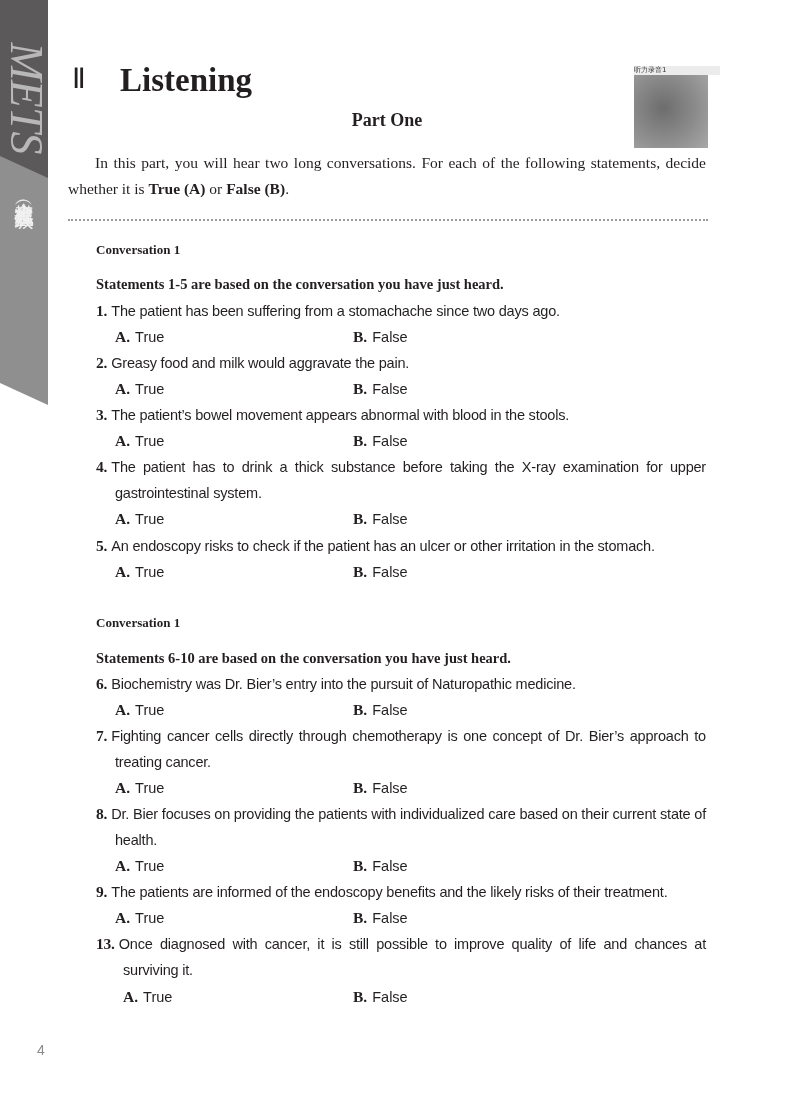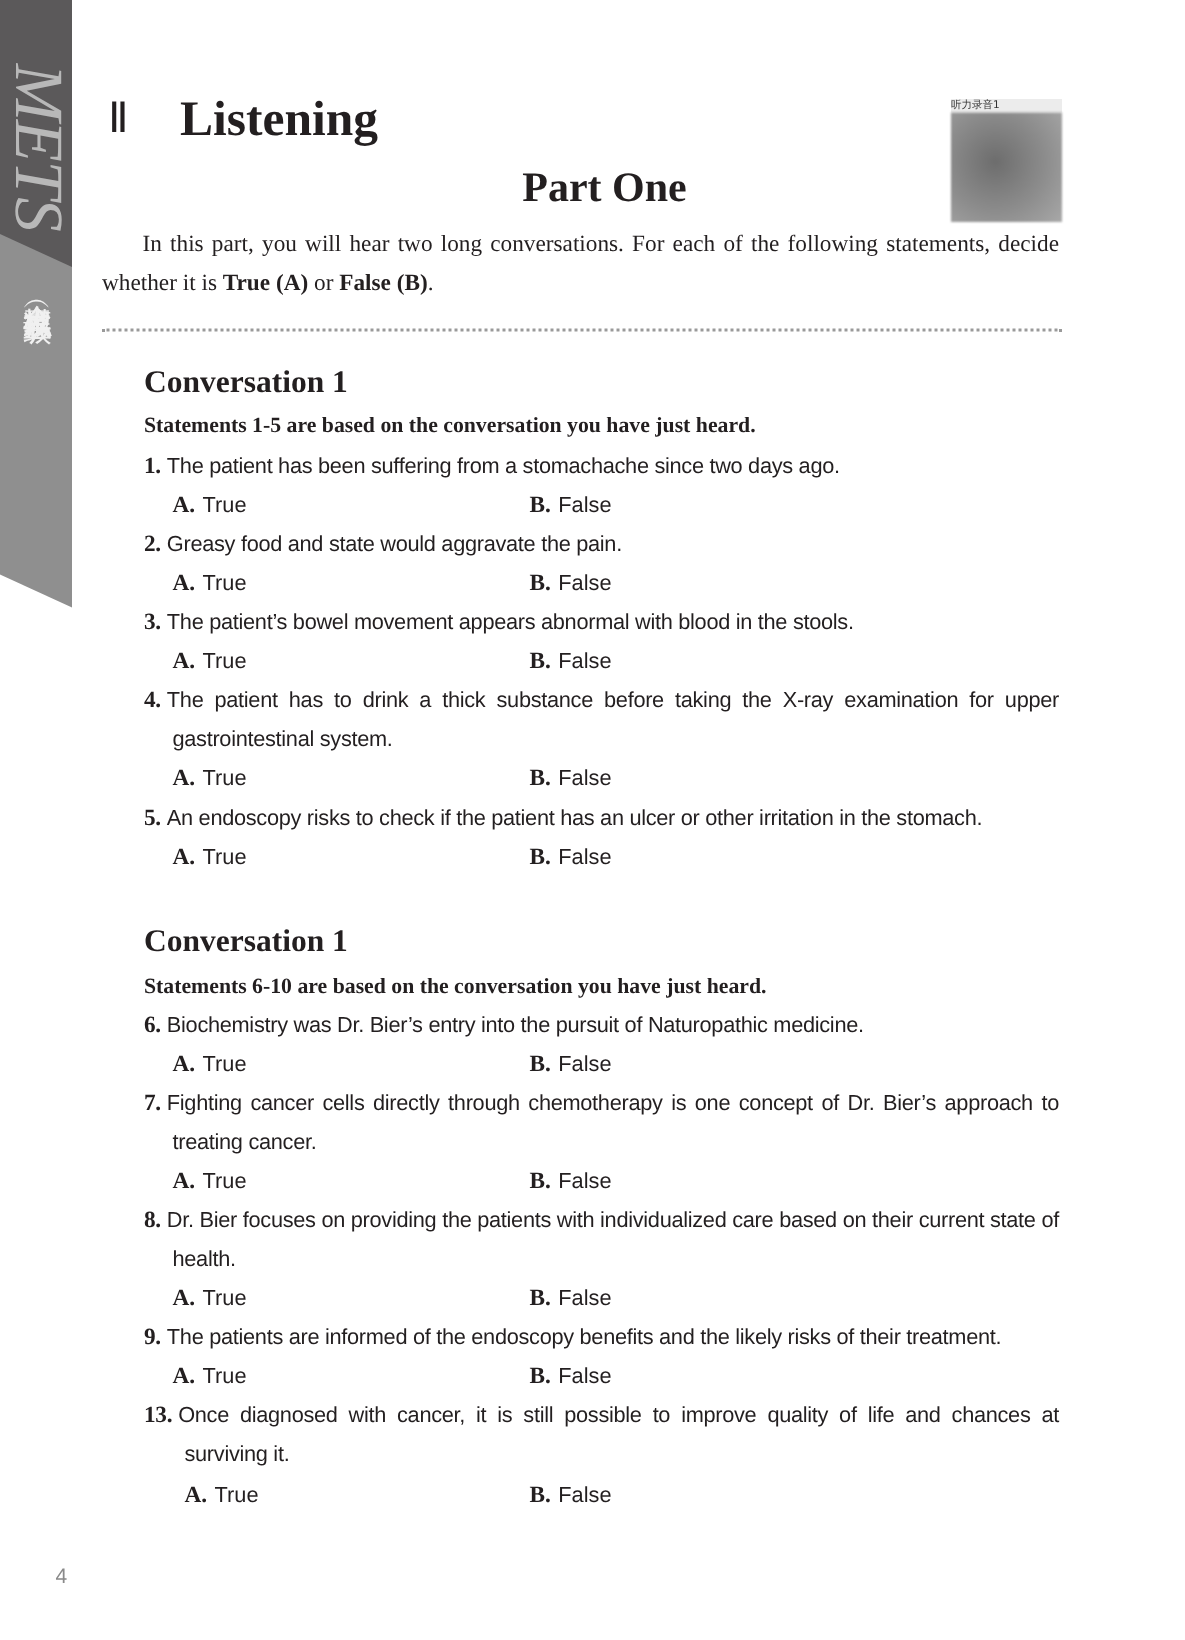--- a/index.html
+++ b/index.html
@@ -26,43 +26,43 @@
   }
 
   .section-numeral {
     position: absolute; left: 72px; top: 62px; font-size: 28px; font-weight: normal;
   }
   .section-title {
     position: absolute; left: 120px; top: 62px; font-size: 33px; font-weight: bold;
   }
   .qr-label {
     position: absolute; left: 634px; top: 66px; font-family: "DejaVu Sans", sans-serif;
-    font-size: 7px; color: #333; background: #ececec; width: 74px; line-height: 9px;
+    font-size: 7px; color: #333; background: #ececec; width: 86px; line-height: 9px;
   }
   .qr-code {
     position: absolute; left: 634px; top: 75px; width: 74px; height: 73px;
     background:
       radial-gradient(circle at 40% 45%, #6d6d6d 0%, #8c8c8c 55%, #a8a8a8 100%);
     filter: blur(0.6px);
   }
   .part-title {
-    position: absolute; left: 16px; width: 774px; top: 110px; text-align: center;
-    font-size: 28px; font-weight: bold;
+    position: absolute; left: 0; width: 774px; top: 110px; text-align: center;
+    font-size: 18px; font-weight: bold;
   }
   .intro {
     position: absolute; left: 68px; top: 150px; width: 638px;
     font-size: 15.5px; line-height: 26px; text-align: justify; text-indent: 27px;
   }
   .divider {
     position: absolute; left: 68px; top: 219px; width: 640px; height: 0;
     border-top: 2px dotted #9a9a9a;
   }
 
   .conv-title {
-    position: absolute; left: 96px; font-size: 21px; font-weight: bold;
+    position: absolute; left: 96px; font-size: 13px; font-weight: bold;
   }
   .conv-instr {
     position: absolute; left: 96px; font-size: 14.5px; font-weight: bold;
   }
   .q {
     position: absolute; left: 96px; width: 610px; font-size: 14.5px; line-height: 26px;
     text-align: justify; font-family: "Liberation Sans", sans-serif;
     letter-spacing: -0.2px;
   }
   .q .num { font-weight: bold; font-family: "Liberation Serif", serif; font-size: 15.5px; margin-right: 4px; }
@@ -103,21 +103,21 @@
 </div>
 <div class="divider"></div>
 
 <div class="conv-title" style="top:242px">Conversation 1</div>
 <div class="conv-instr" style="top:276px">Statements 1-5 are based on the conversation you have just heard.</div>
 
 <div class="q" style="top:298px"><span class="num">1.</span><span class="body">The patient has been suffering from a stomachache since two days ago.</span></div>
 <div class="opt" style="left:115px;top:328px"><span class="letter">A.</span><span>True</span></div>
 <div class="opt" style="left:353px;top:328px"><span class="letter">B.</span><span>False</span></div>
 
-<div class="q" style="top:350px"><span class="num">2.</span><span class="body">Greasy food and state would aggravate the pain.</span></div>
+<div class="q" style="top:350px"><span class="num">2.</span><span class="body">Greasy food and milk would aggravate the pain.</span></div>
 <div class="opt" style="left:115px;top:380px"><span class="letter">A.</span><span>True</span></div>
 <div class="opt" style="left:353px;top:380px"><span class="letter">B.</span><span>False</span></div>
 
 <div class="q" style="top:402px"><span class="num">3.</span><span class="body">The patient’s bowel movement appears abnormal with blood in the stools.</span></div>
 <div class="opt" style="left:115px;top:432px"><span class="letter">A.</span><span>True</span></div>
 <div class="opt" style="left:353px;top:432px"><span class="letter">B.</span><span>False</span></div>
 
 <div class="q wrap" style="top:454px"><span class="num">4.</span><span class="body">The patient has to drink a thick substance before taking the X-ray examination for upper gastrointestinal system.</span></div>
 <div class="opt" style="left:115px;top:510px"><span class="letter">A.</span><span>True</span></div>
 <div class="opt" style="left:353px;top:510px"><span class="letter">B.</span><span>False</span></div>

